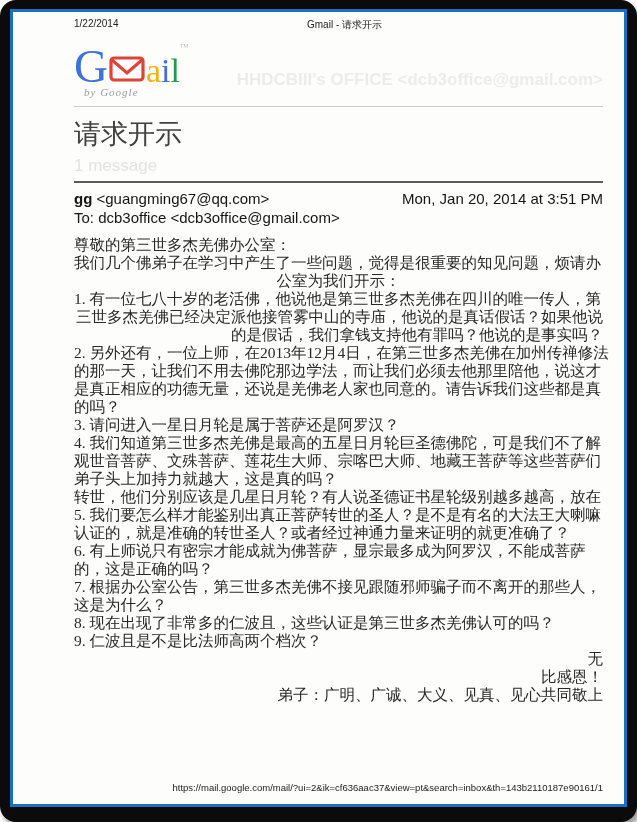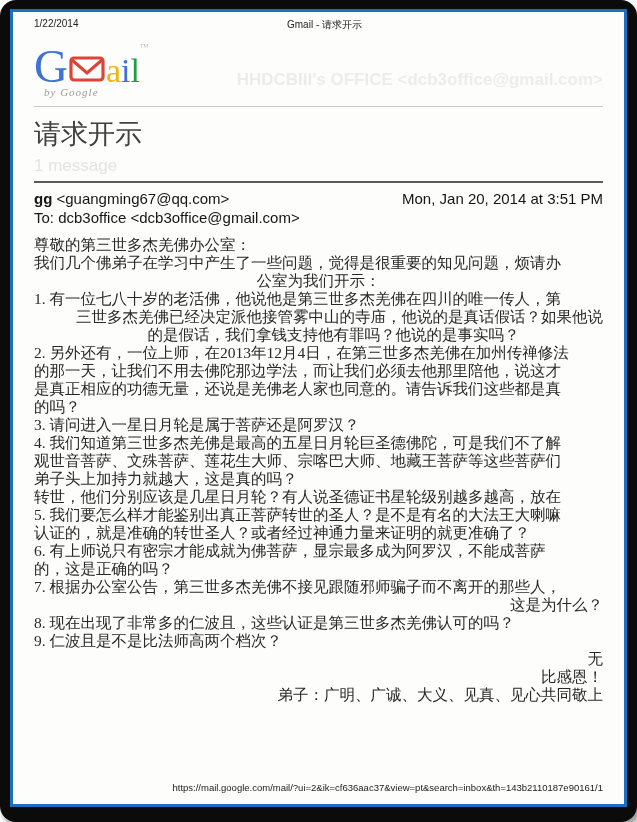--- a/index.html
+++ b/index.html
@@ -14,20 +14,21 @@
     position:absolute; inset:0;
     background:#0b0b0c;
     border-radius:16px;
     box-shadow: 3px 5px 5px rgba(40,40,40,0.45);
   }
   .screen {
     position:absolute; top:9px; left:10px; right:10px; bottom:15px;
     background:#fdfdfc;
     border:3px solid #1a6fc0;
     overflow:hidden;
+    padding-left:40px;
   }
   .content { position:relative; height:100%; }
 
   
   .print-meta {
     position:relative; margin-top:6px; padding:0 21px;
     font-family:"Liberation Sans", sans-serif;
     font-size:10px; color:#222; height:13px;
   }
   .print-date { float:left; }
@@ -131,36 +132,36 @@
         </div>
         <div class="msg-to">To: dcb3office &lt;dcb3office@gmail.com&gt;</div>
       </div>
 
       <div class="mail-body">
           <div class="body-line" style="text-align: left;">尊敬的第三世多杰羌佛办公室：</div>
           <div class="body-line" style="text-align: left;">我们几个佛弟子在学习中产生了一些问题，觉得是很重要的知见问题，烦请办</div>
           <div class="body-line" style="text-align: center;">公室为我们开示：</div>
           <div class="body-line" style="text-align: left;">1. 有一位七八十岁的老活佛，他说他是第三世多杰羌佛在四川的唯一传人，第</div>
           <div class="body-line" style="text-align: right;">三世多杰羌佛已经决定派他接管雾中山的寺庙，他说的是真话假话？如果他说</div>
-          <div class="body-line" style="text-align: center; margin-left: 30px;">的是假话，我们拿钱支持他有罪吗？他说的是事实吗？</div>
+          <div class="body-line" style="text-align: right; margin-left: 30px;">的是假话，我们拿钱支持他有罪吗？他说的是事实吗？</div>
           <div class="body-line" style="text-align: left;">2. 另外还有，一位上师，在2013年12月4日，在第三世多杰羌佛在加州传禅修法</div>
           <div class="body-line" style="text-align: left;">的那一天，让我们不用去佛陀那边学法，而让我们必须去他那里陪他，说这才</div>
           <div class="body-line" style="text-align: left;">是真正相应的功德无量，还说是羌佛老人家也同意的。请告诉我们这些都是真</div>
           <div class="body-line" style="text-align: left;">的吗？</div>
           <div class="body-line" style="text-align: left;">3. 请问进入一星日月轮是属于菩萨还是阿罗汉？</div>
           <div class="body-line" style="text-align: left;">4. 我们知道第三世多杰羌佛是最高的五星日月轮巨圣德佛陀，可是我们不了解</div>
           <div class="body-line" style="text-align: left;">观世音菩萨、文殊菩萨、莲花生大师、宗喀巴大师、地藏王菩萨等这些菩萨们</div>
           <div class="body-line" style="text-align: left;">弟子头上加持力就越大，这是真的吗？</div>
           <div class="body-line" style="text-align: left;">转世，他们分别应该是几星日月轮？有人说圣德证书星轮级别越多越高，放在</div>
           <div class="body-line" style="text-align: left;">5. 我们要怎么样才能鉴别出真正菩萨转世的圣人？是不是有名的大法王大喇嘛</div>
           <div class="body-line" style="text-align: left;">认证的，就是准确的转世圣人？或者经过神通力量来证明的就更准确了？</div>
           <div class="body-line" style="text-align: left;">6. 有上师说只有密宗才能成就为佛菩萨，显宗最多成为阿罗汉，不能成菩萨</div>
           <div class="body-line" style="text-align: left;">的，这是正确的吗？</div>
           <div class="body-line" style="text-align: left;">7. 根据办公室公告，第三世多杰羌佛不接见跟随邪师骗子而不离开的那些人，</div>
-          <div class="body-line" style="text-align: right;">这是为什么？</div>
+          <div class="body-line" style="text-align: left;">这是为什么？</div>
           <div class="body-line" style="text-align: left;">8. 现在出现了非常多的仁波且，这些认证是第三世多杰羌佛认可的吗？</div>
           <div class="body-line" style="text-align: left;">9. 仁波且是不是比法师高两个档次？</div>
           <div class="body-line" style="text-align: right;">无</div>
           <div class="body-line" style="text-align: right;">比感恩！</div>
           <div class="body-line" style="text-align: right;">弟子：广明、广诚、大义、见真、见心共同敬上</div>
         </div>
 
       <div class="print-footer">
         <span>https://mail.google.com/mail/?ui=2&amp;ik=cf636aac37&amp;view=pt&amp;search=inbox&amp;th=143b2110187e9016</span>
         <span>1/1</span>

